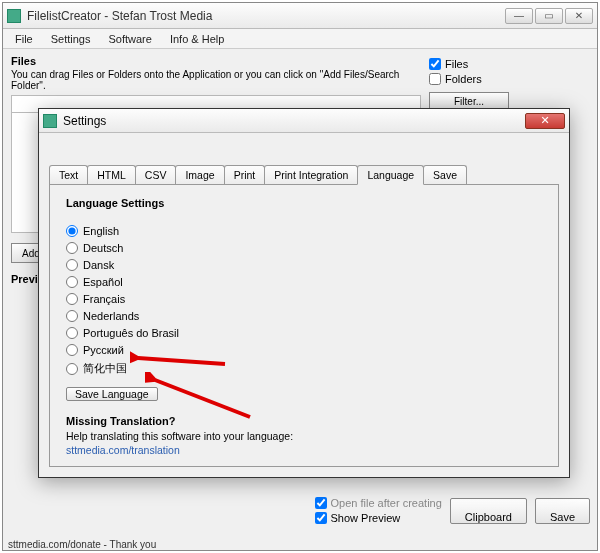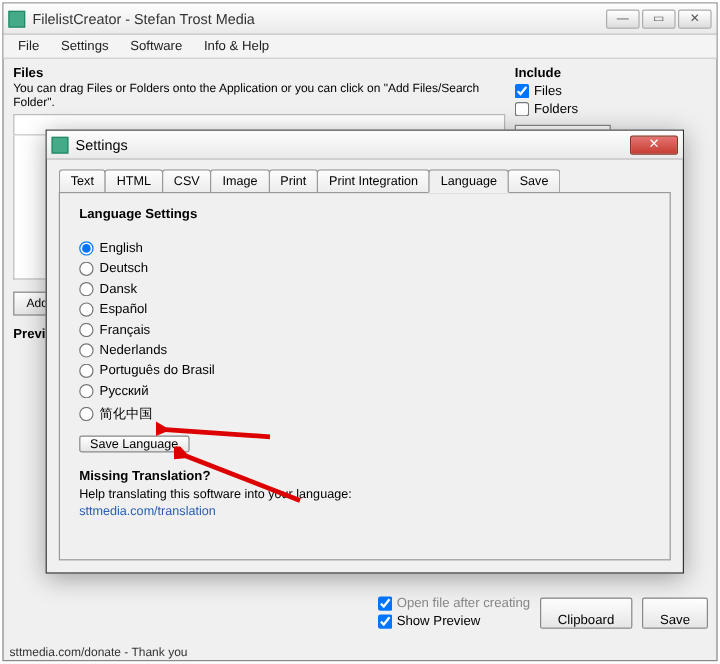--- a/index.html
+++ b/index.html
@@ -42,21 +42,21 @@
 
 
 .dialog { position: absolute; left: 38px; top: 108px; width: 532px; height: 370px; background: #f0f0f0; border: 1px solid #333; box-shadow: 0 4px 20px rgba(0,0,0,0.35); display: flex; flex-direction: column; }
 .dlg-title { height: 24px; background: linear-gradient(#fdfdfd, #eaeaea); border-bottom: 1px solid #bbb; display: flex; align-items: center; padding: 0 4px; }
 .dlg-title .ico { width: 14px; height: 14px; background: #4a8; border: 1px solid #286; margin-right: 6px; }
 .dlg-title .ttl { flex: 1; font-size: 12px; }
 .closebtn { width: 40px; height: 16px; background: linear-gradient(#e47470,#c83c34); border: 1px solid #832; border-radius: 2px; color: #fff; text-align: center; font-size: 11px; line-height: 13px; cursor: pointer; }
 
 .tabbar { display: flex; padding: 8px 10px 0 10px; align-items: flex-end; }
 .tab { padding: 3px 9px; font-size: 10.5px; border: 1px solid #999; border-bottom: none; background: linear-gradient(#fdfdfd,#ececec); margin-right: -1px; border-radius: 3px 3px 0 0; cursor: pointer; }
-.tab.active { background: #f0f0f0; position: relative; z-index: 2; border-bottom: 1px solid #f0f0f0; margin-bottom: -1px; }
+.tab.active { background: #f0f0f0; position: relative; z-index: 2; border-bottom: 1px solid #f0f0f0; margin-bottom: -1px; margin-top: 24px; }
 .tabpane { margin: 0 10px 10px 10px; border: 1px solid #999; background: #f0f0f0; flex: 1; padding: 12px 16px; overflow: auto; }
 
 .lang-title { font-weight: bold; font-size: 11px; margin-bottom: 16px; }
 .radio-row { display: flex; align-items: center; gap: 5px; margin: 5px 0; font-size: 11px; }
 .radio-row input { width: 12px; height: 12px; }
 .savelang { margin-top: 6px; height: 14px; padding: 0 8px; border: 1px solid #888; background: linear-gradient(#fff,#e5e5e5); font-size: 10.5px; cursor: pointer; border-radius: 2px; }
 .miss-title { font-weight: bold; font-size: 11px; margin-top: 14px; }
 .miss-text { font-size: 10.5px; margin-top: 3px; }
 .miss-link { color: #2a5db0; font-size: 10.5px; margin-top: 2px; cursor: pointer; }
 
@@ -93,21 +93,20 @@
         <div class="lh fmt">Format</div>
         <div class="lh size">Size</div>
         <div class="lh path">Path</div>
       </div>
       <div class="listbody"></div>
       <button class="addbtn">Add</button>
       <div class="sectitle">Previ</div>
     </div>
 
     <div class="rightcol">
-      <div class="grouptitle">Include</div>
       <div class="chkrow">
         <input type="checkbox" checked="" style="">
         <span>Files</span>
       </div>
       <div class="chkrow">
         <input type="checkbox" style="">
         <span>Folders</span>
       </div>
       <button class="filterbtn">Filter...</button>
     </div>

